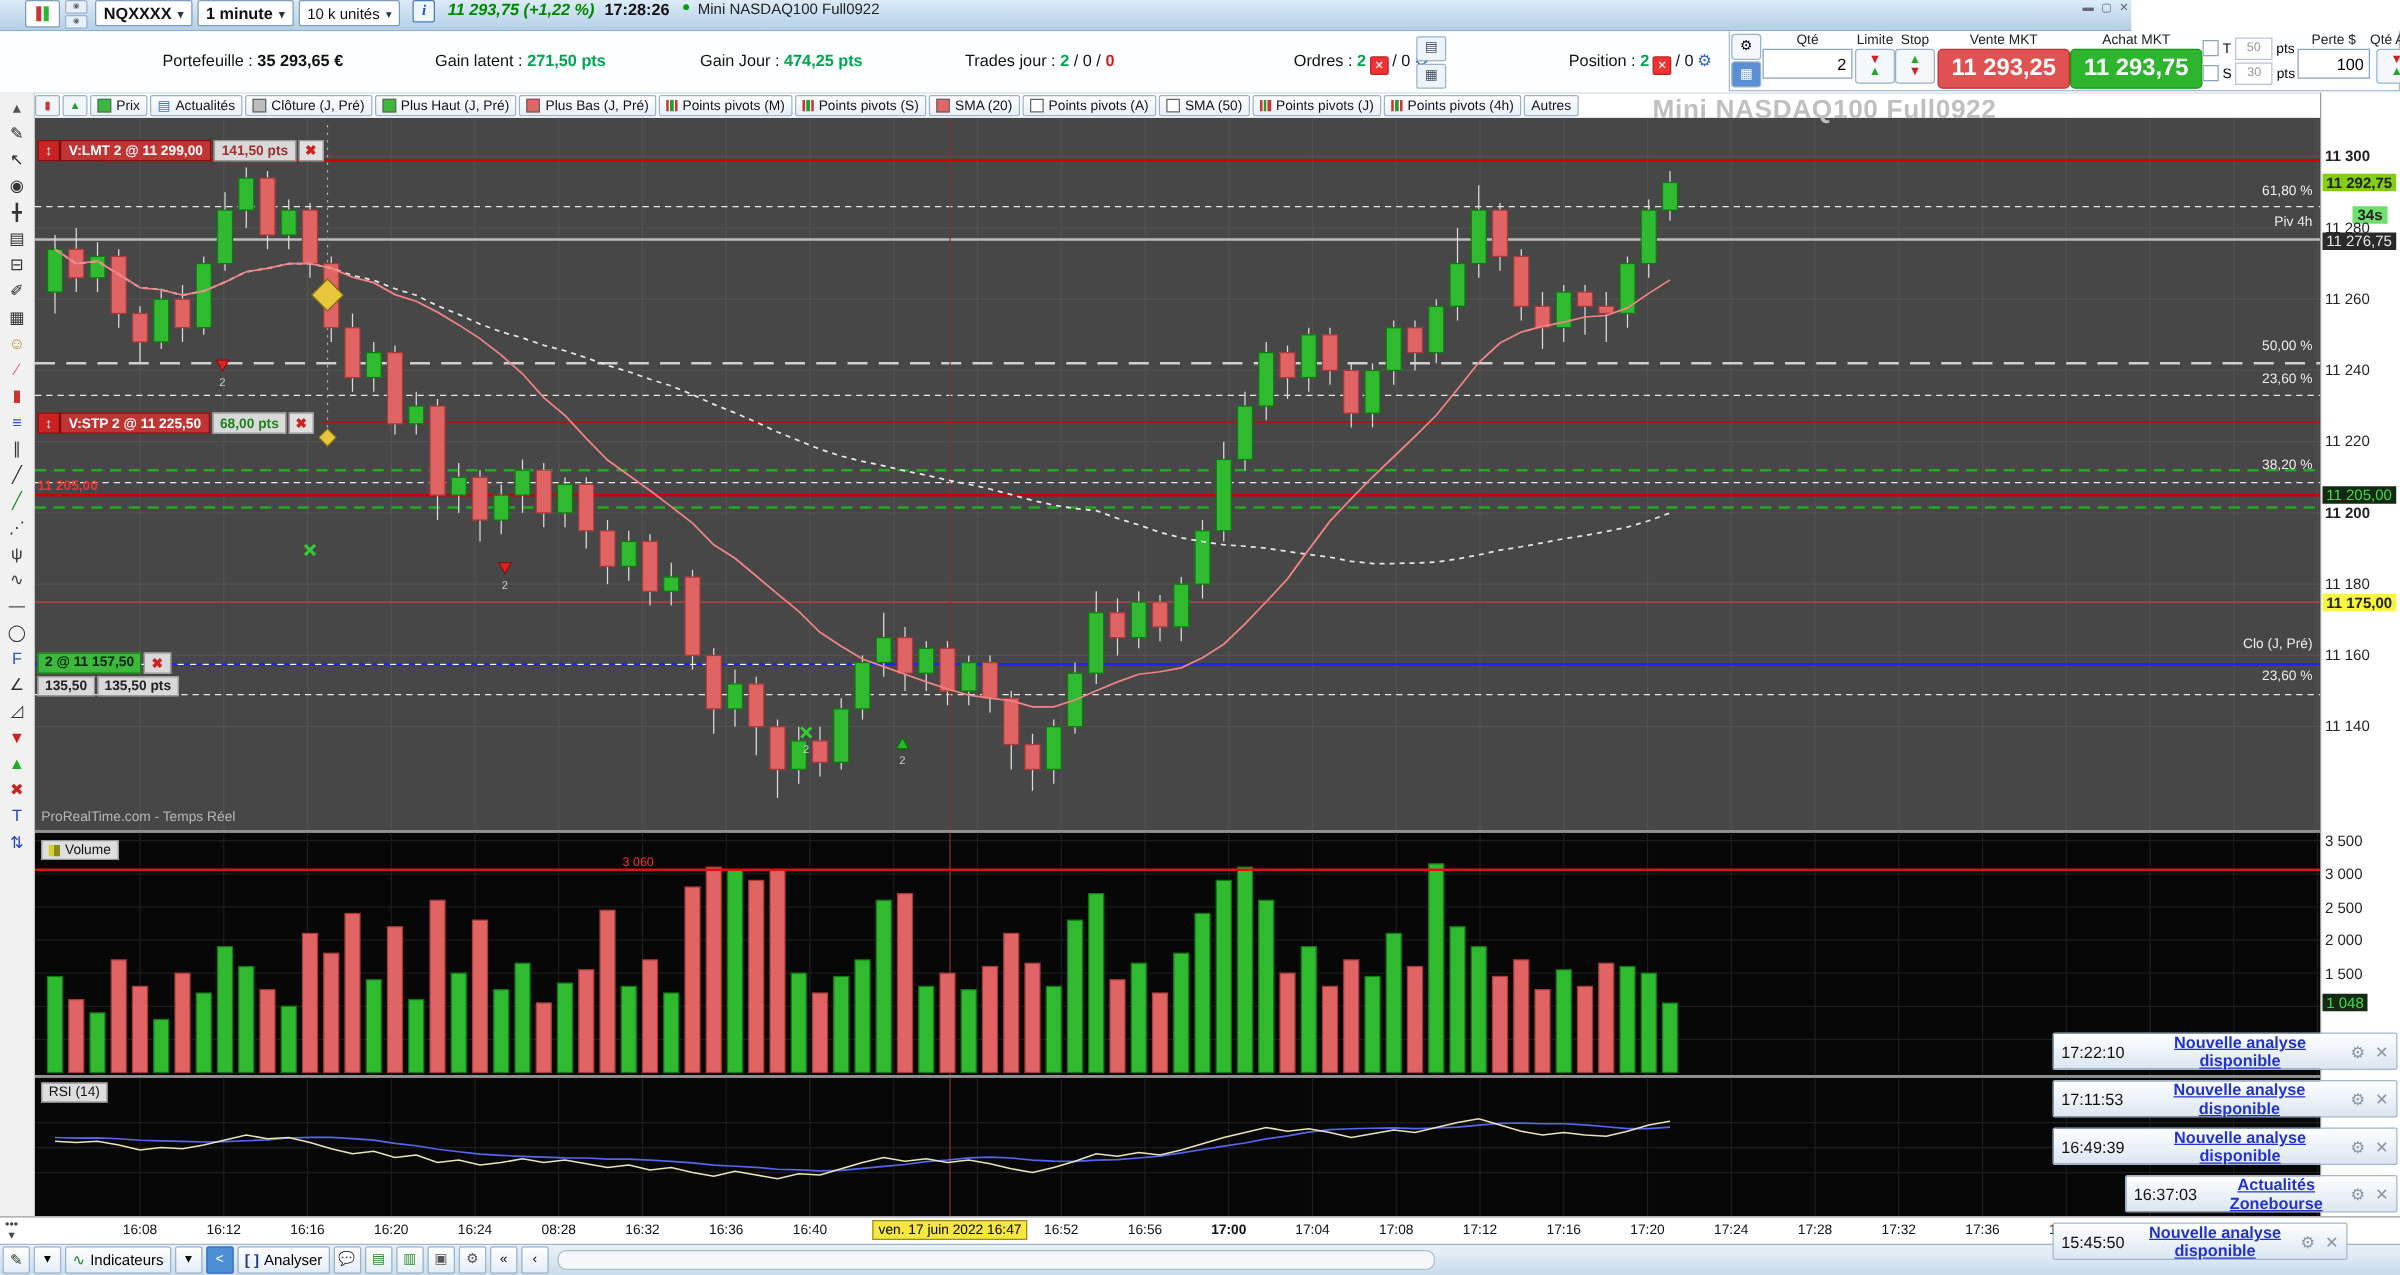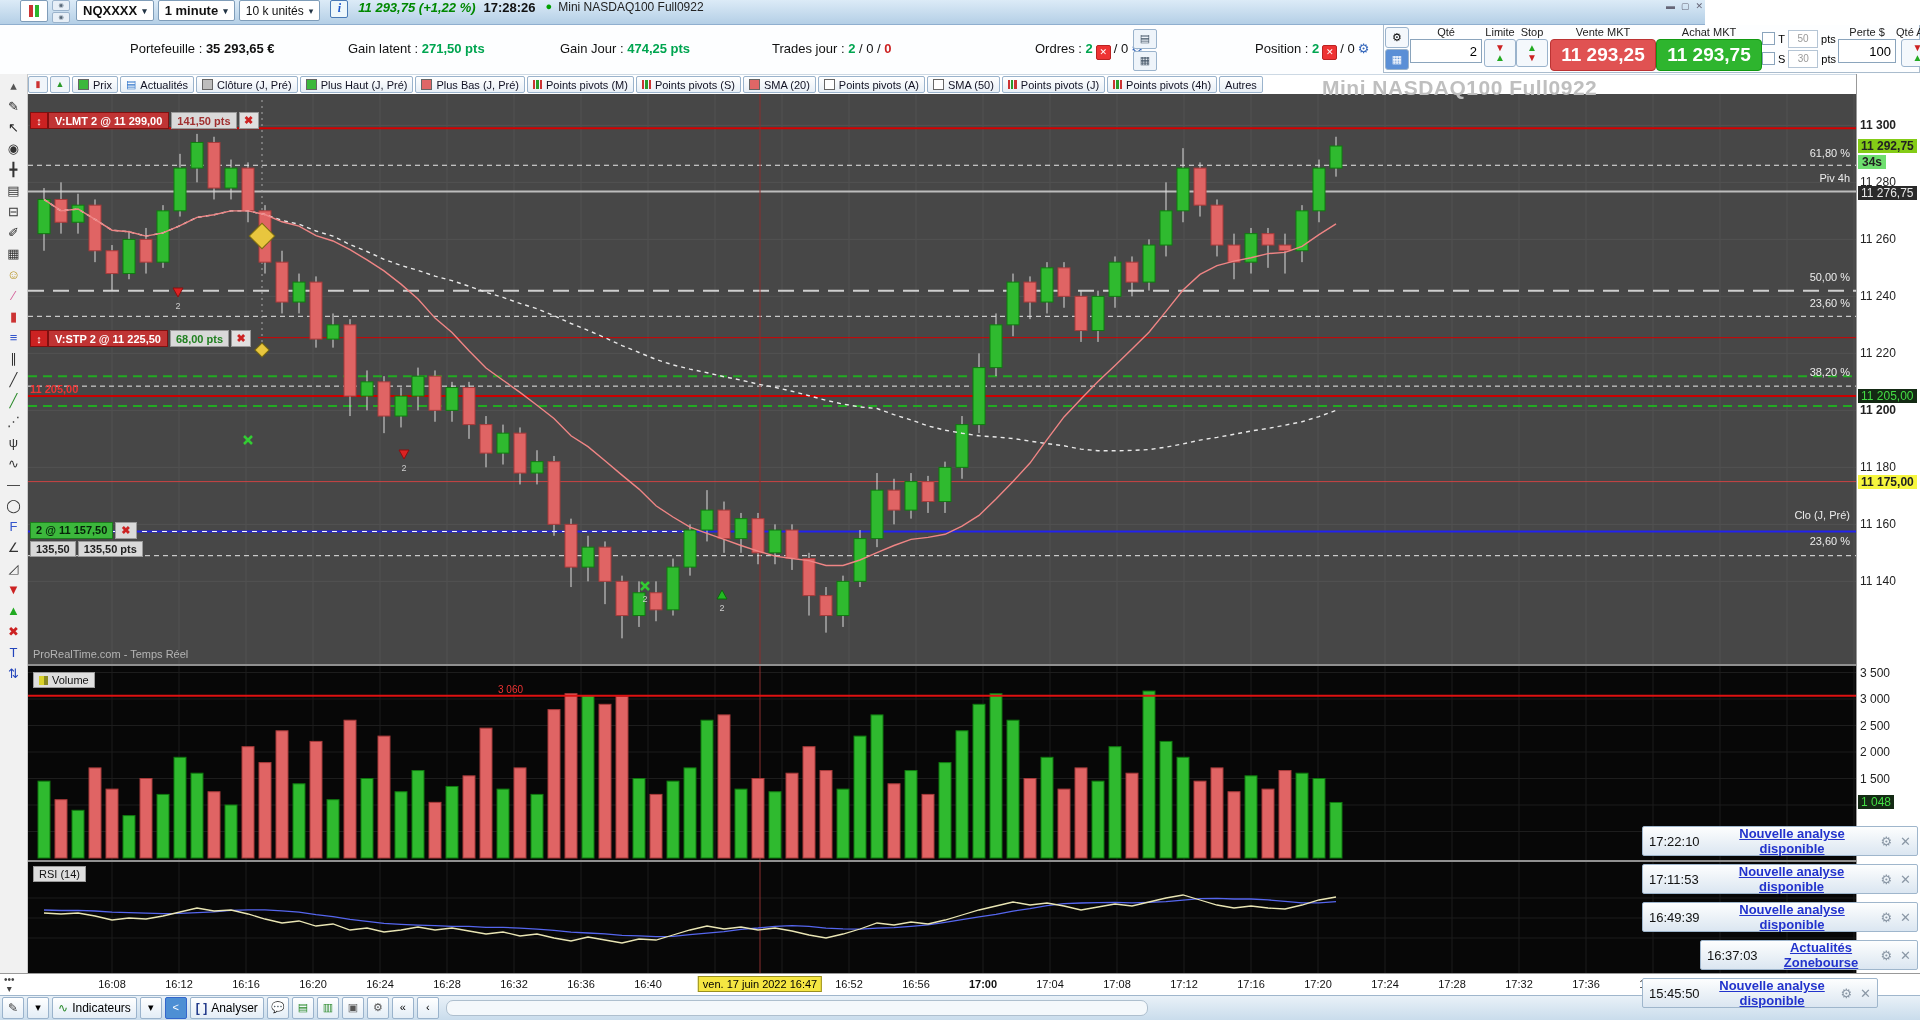--- a/index.html
+++ b/index.html
@@ -757,21 +757,21 @@
       <div class="inlabel" style="top: 270.95px; right: 70px;">50,00 %</div>
       <div class="inlabel" style="top: 296.6px; right: 70px;">23,60 %</div>
       <div class="inlabel" style="top: 366.425px; right: 70px;">38,20 %</div>
       <div class="inlabel" style="top: 508.925px; right: 70px;">Clo (J, Pré)</div>
       <div class="inlabel" style="top: 534.575px; right: 70px;">23,60 %</div>
     </div>
 
   <div id="axiscol">
       <div class="axlab b" style="top: 44.35px;">11 300</div>
       <div class="axlab y" style="top: 65.0125px;">11 292,75</div>
-      <div class="axlab g" style="top: 81px;">34s</div>
+      <div class="axlab g" style="top: 91px; margin-left: 24px;">34s</div>
       <div class="axlab " style="top: 101.35px;">11 280</div>
       <div class="axlab d" style="top: 112.18px;">11 276,75</div>
       <div class="axlab " style="top: 158.35px;">11 260</div>
       <div class="axlab " style="top: 215.35px;">11 240</div>
       <div class="axlab " style="top: 272.35px;">11 220</div>
       <div class="axlab dg" style="top: 315.1px;">11 205,00</div>
       <div class="axlab b" style="top: 329.35px;">11 200</div>
       <div class="axlab " style="top: 386.35px;">11 180</div>
       <div class="axlab yl" style="top: 400.6px;">11 175,00</div>
       <div class="axlab " style="top: 443.35px;">11 160</div>
@@ -787,21 +787,21 @@
   <div id="timeaxis">
     <div id="axdots">
       <span>•••</span><br><span>▾</span>
     </div>
     <div id="datechip" style="left: 760px;">ven. 17 juin 2022 16:47</div>
   <div class="ttick" style="left: 112px;">16:08</div>
       <div class="ttick" style="left: 179px;">16:12</div>
       <div class="ttick" style="left: 246px;">16:16</div>
       <div class="ttick" style="left: 313px;">16:20</div>
       <div class="ttick" style="left: 380px;">16:24</div>
-      <div class="ttick" style="left: 447px;">16:28</div>
+      <div class="ttick" style="left: 447px;">08:28</div>
       <div class="ttick" style="left: 514px;">16:32</div>
       <div class="ttick" style="left: 581px;">16:36</div>
       <div class="ttick" style="left: 648px;">16:40</div>
       <div class="ttick" style="left: 849px;">16:52</div>
       <div class="ttick" style="left: 916px;">16:56</div>
       <div class="ttick bold" style="left: 983px;">17:00</div>
       <div class="ttick" style="left: 1050px;">17:04</div>
       <div class="ttick" style="left: 1117px;">17:08</div>
       <div class="ttick" style="left: 1184px;">17:12</div>
       <div class="ttick" style="left: 1251px;">17:16</div>

